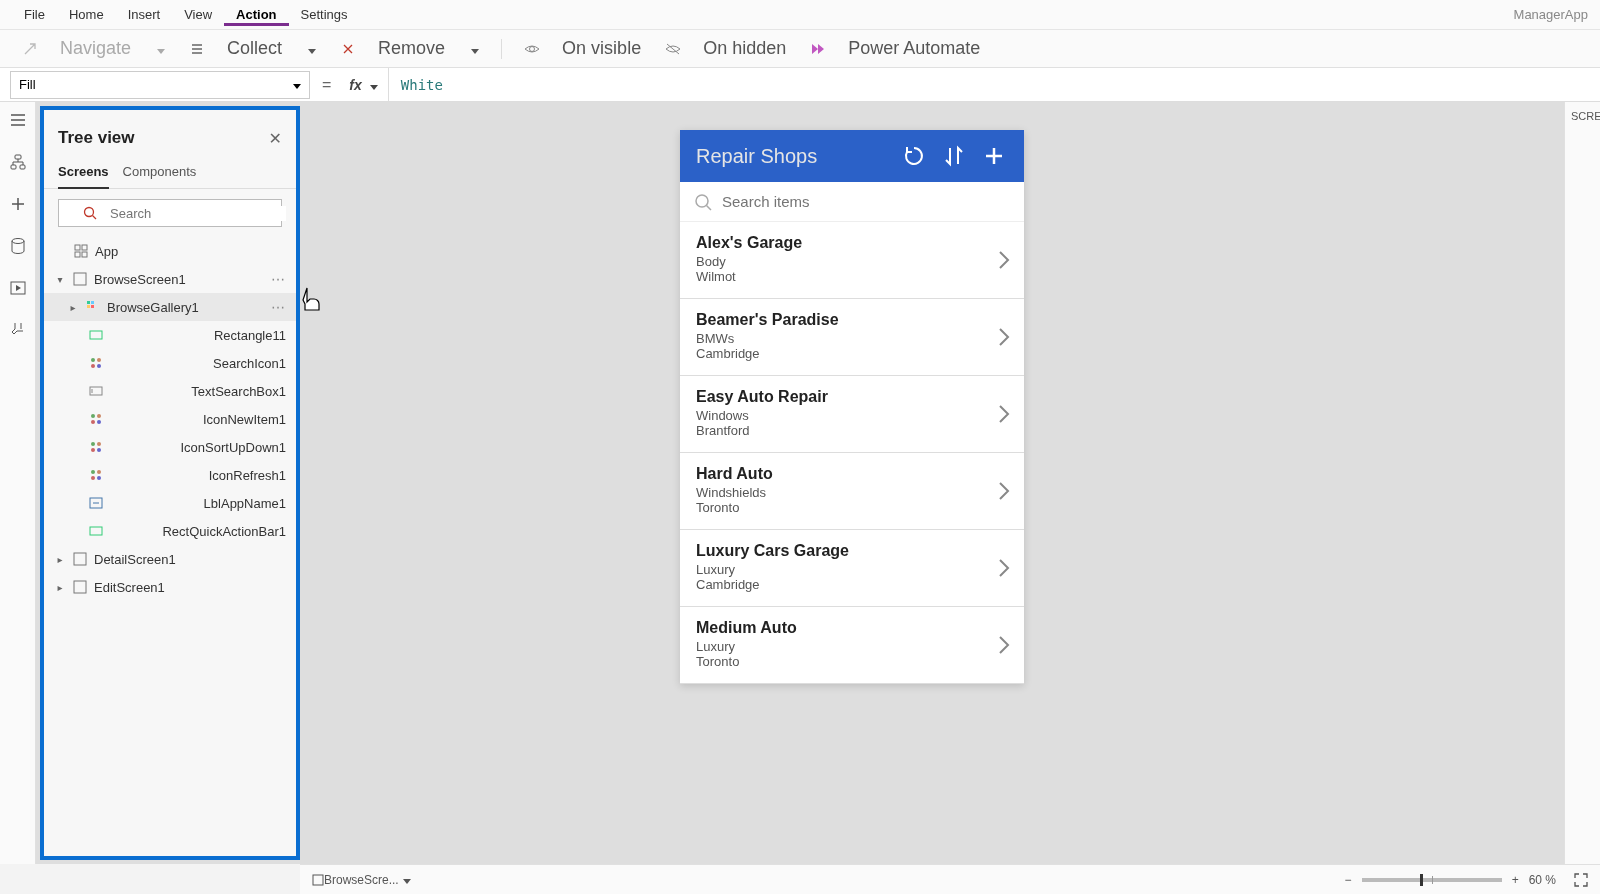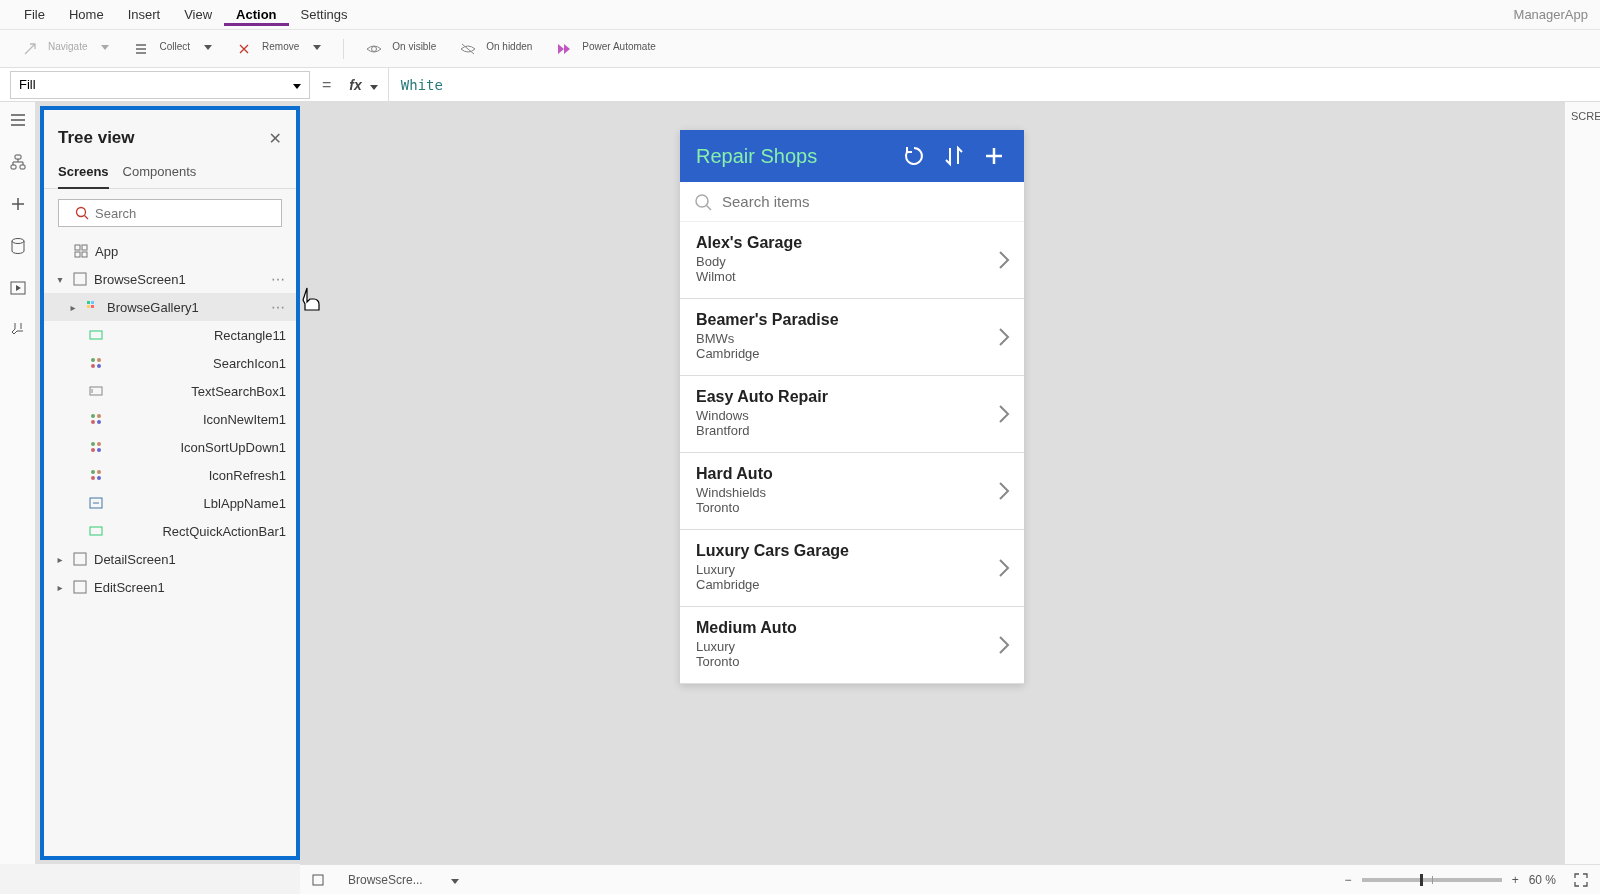--- a/index.html
+++ b/index.html
@@ -6,21 +6,21 @@
 body { width: 1600px; height: 894px; background: #f3f3f3; overflow: hidden; position: relative; }
 
 
 .menubar { height: 30px; background: #fafafa; display: flex; align-items: center; padding: 0 12px; border-bottom: 1px solid #e5e5e5; }
 .menubar .menu-item { padding: 4px 12px; font-size: 13px; color: #333; cursor: pointer; }
 .menubar .menu-item.active { font-weight: 600; border-bottom: 3px solid #7b2d8e; padding-bottom: 1px; color: #000; }
 .menubar .app-name { margin-left: auto; color: #888; font-size: 13px; }
 
 
 .actionbar { height: 38px; background: #fafafa; display: flex; align-items: center; padding: 0 12px; border-bottom: 1px solid #e0e0e0; gap: 4px; }
-.actionbar .ab-item { display: flex; gap: 10px; padding: 4px 10px; font-size: 10px; color: #555; cursor: pointer; }
+.actionbar .ab-item { display: flex; align-items: center; gap: 22px; padding: 4px 10px; font-size: 18px; color: #555; cursor: pointer; }
 .actionbar .ab-item.disabled { color: #aaa; }
 .actionbar .ab-icon { width: 16px; height: 16px; display: inline-flex; align-items: center; justify-content: center; }
 .chev-down::after { content: ""; border-left: 4px solid transparent; border-right: 4px solid transparent; border-top: 5px solid currentColor; margin-left: 4px; display: inline-block; }
 
 
 .formulabar { height: 34px; display: flex; align-items: center; background: #fff; border-bottom: 1px solid #ddd; }
 .formulabar .prop-select { width: 300px; border: 1px solid #ccc; height: 28px; margin: 0 4px 0 10px; padding: 2px 8px; font-size: 13px; background: #fff; display: flex; align-items: center; justify-content: space-between; }
 .formulabar .eq { padding: 0 8px; color: #666; font-size: 16px; }
 .formulabar .fx { padding: 0 10px; color: #444; font-size: 14px; font-style: italic; display: flex; align-items: center; gap: 4px; border-right: 1px solid #ddd; height: 100%; }
 .formulabar .formula { padding-left: 12px; font-size: 14px; font-family: Consolas, monospace; color: #2a7a7a; }
@@ -31,53 +31,53 @@
 .leftrail { width: 36px; background: #fafafa; border-right: 1px solid #e0e0e0; display: flex; flex-direction: column; align-items: center; padding-top: 6px; gap: 18px; }
 .leftrail .rail-btn { width: 24px; height: 24px; display: flex; align-items: center; justify-content: center; color: #555; cursor: pointer; }
 
 .treeview-panel { width: 260px; background: #f7f7f7; border: 4px solid #0a6ed1; position: relative; margin: 4px; margin-right: 0; }
 .treeview-panel .tv-header { display: flex; align-items: center; justify-content: space-between; padding: 18px 14px 4px; }
 .treeview-panel .tv-title { font-size: 17px; font-weight: 600; color: #222; }
 .treeview-panel .tv-close { font-size: 16px; color: #666; cursor: pointer; }
 .treeview-panel .tv-tabs { display: flex; gap: 14px; padding: 6px 14px 0; border-bottom: 1px solid #ddd; }
 .treeview-panel .tv-tab { font-size: 13px; padding: 6px 0 8px; cursor: pointer; color: #555; }
 .treeview-panel .tv-tab.active { font-weight: 600; border-bottom: 2px solid #333; color: #222; margin-bottom: -1px; }
-.treeview-panel .tv-search { margin: 10px 14px; border: 1px solid #bbb; background: #fff; height: 28px; display: flex; align-items: center; padding: 0 16px; gap: 6px; }
+.treeview-panel .tv-search { margin: 10px 14px; border: 1px solid #bbb; background: #fff; height: 28px; display: flex; align-items: center; padding: 0 24px; gap: 13px; }
 .treeview-panel .tv-search input { border: none; outline: none; flex: 1; font-size: 13px; }
 .treeview-panel .tv-search .search-icon { color: #c0392b; }
 .tree { font-size: 13px; color: #333; }
 .tree .node { display: flex; align-items: center; height: 28px; padding: 0 10px; cursor: pointer; position: relative; }
 .tree .node.selected { background: #e8e8e8; }
 .tree .node .ellipsis { margin-left: auto; color: #888; font-size: 14px; letter-spacing: 1px; }
 .tree .node .chev { width: 12px; text-align: center; color: #666; font-size: 10px; }
 .tree .node .n-icon { width: 16px; height: 16px; margin: 0 6px; display: inline-flex; align-items: center; justify-content: center; }
 .tree .indent-1 { padding-left: 23px; }
 .tree .indent-2 { padding-left: 38px; justify-content: space-between; }
 
 .canvas { flex: 1; background: #dedede; position: relative; }
 .phone { position: absolute; left: 380px; top: 28px; width: 344px; background: #fff; box-shadow: 0 2px 8px rgba(0,0,0,0.15); }
-.phone .appheader { background: #2b61c8; color: #86efac; height: 52px; display: flex; align-items: center; padding: 0 16px; }
+.phone .appheader { background: #2b61c8; color: #e5e5e5; height: 52px; display: flex; align-items: center; padding: 0 16px; }
 .phone .appheader .title { font-size: 20px; font-weight: 400; flex: 1; }
 .phone .appheader .h-icon { width: 28px; height: 28px; display: flex; align-items: center; justify-content: center; margin-left: 12px; }
 .phone .searchbar { height: 40px; display: flex; align-items: center; padding: 0 14px; gap: 10px; border-bottom: 1px solid #eee; }
 .phone .searchbar .s-icon { color: #aaa; }
 .phone .searchbar input { border: none; outline: none; font-size: 15px; flex: 1; }
 .phone .list .item { padding: 12px 16px 14px; border-bottom: 1px solid #ddd; position: relative; }
 .phone .list .item .t { font-size: 16px; font-weight: 600; color: #222; }
 .phone .list .item .s1 { font-size: 13px; color: #555; margin-top: 2px; }
 .phone .list .item .s2 { font-size: 13px; color: #555; }
 .phone .list .item .arrow { position: absolute; right: 14px; top: 50%; transform: translateY(-50%); color: #888; }
 
 .rightpanel { width: 36px; background: #fafafa; border-left: 1px solid #e0e0e0; display: flex; flex-direction: row; padding: 4px; font-size: 11px; color: #555; overflow: hidden; }
 .rightpanel div { white-space: nowrap; padding: 4px 2px; }
 .rightpanel .prop-tab { color: #7b2d8e; font-weight: 600; border-bottom: 2px solid #7b2d8e; display: inline-block; }
 
 
 .statusbar { position: absolute; bottom: 0; left: 300px; right: 0; height: 30px; background: #fafafa; border-top: 1px solid #e0e0e0; display: flex; align-items: center; padding: 0 12px; font-size: 12px; color: #555; }
-.statusbar .screen-sel { display: flex; align-items: center; gap: 24px; }
+.statusbar .screen-sel { display: flex; align-items: center; gap: 0; }
 .statusbar .zoom-ctrl { margin-left: auto; display: flex; align-items: center; gap: 10px; }
 .statusbar .zoom-slider { width: 140px; height: 4px; background: #bbb; position: relative; }
 .statusbar .zoom-slider .thumb { position: absolute; top: -4px; left: 42%; width: 3px; height: 12px; background: #333; }
 .statusbar .zoom-slider .center-tick { position: absolute; top: -2px; left: 50%; width: 1px; height: 8px; background: #999; }
 
 svg { display: block; }
 
 .cursor { position: absolute; left: 257px; top: 176px; width: 22px; height: 28px; z-index: 99; pointer-events: none; }
 </style>
 </head>

